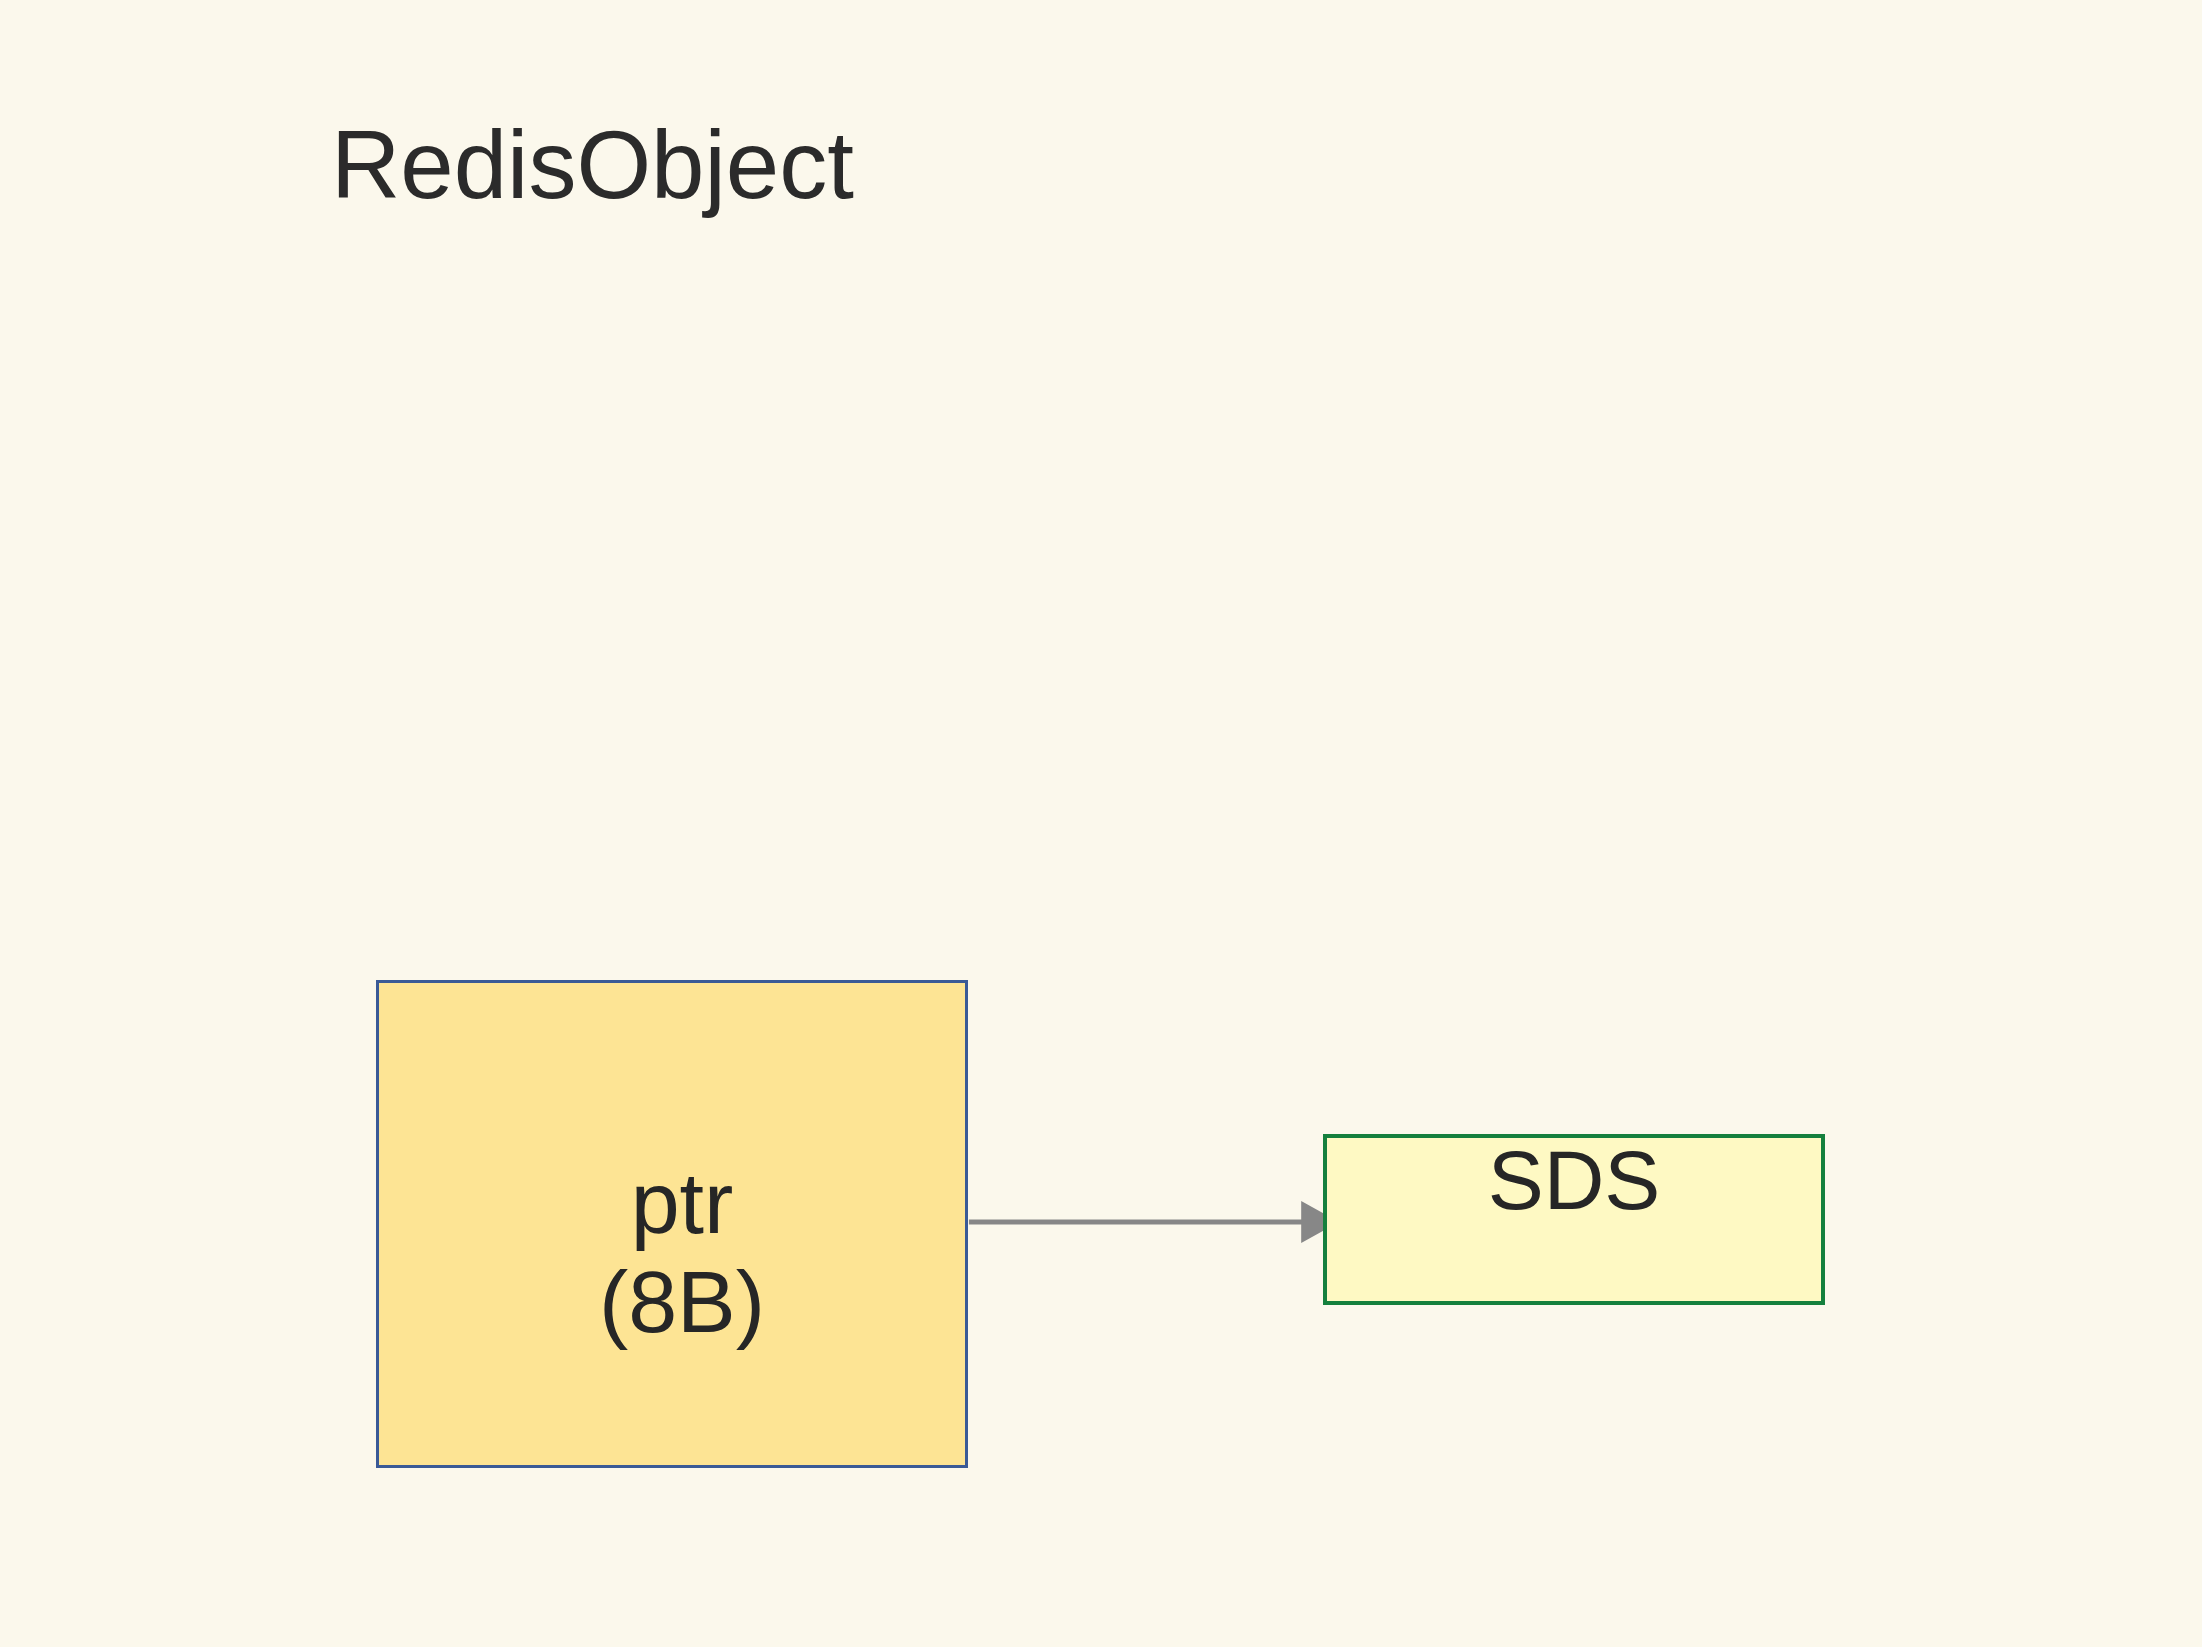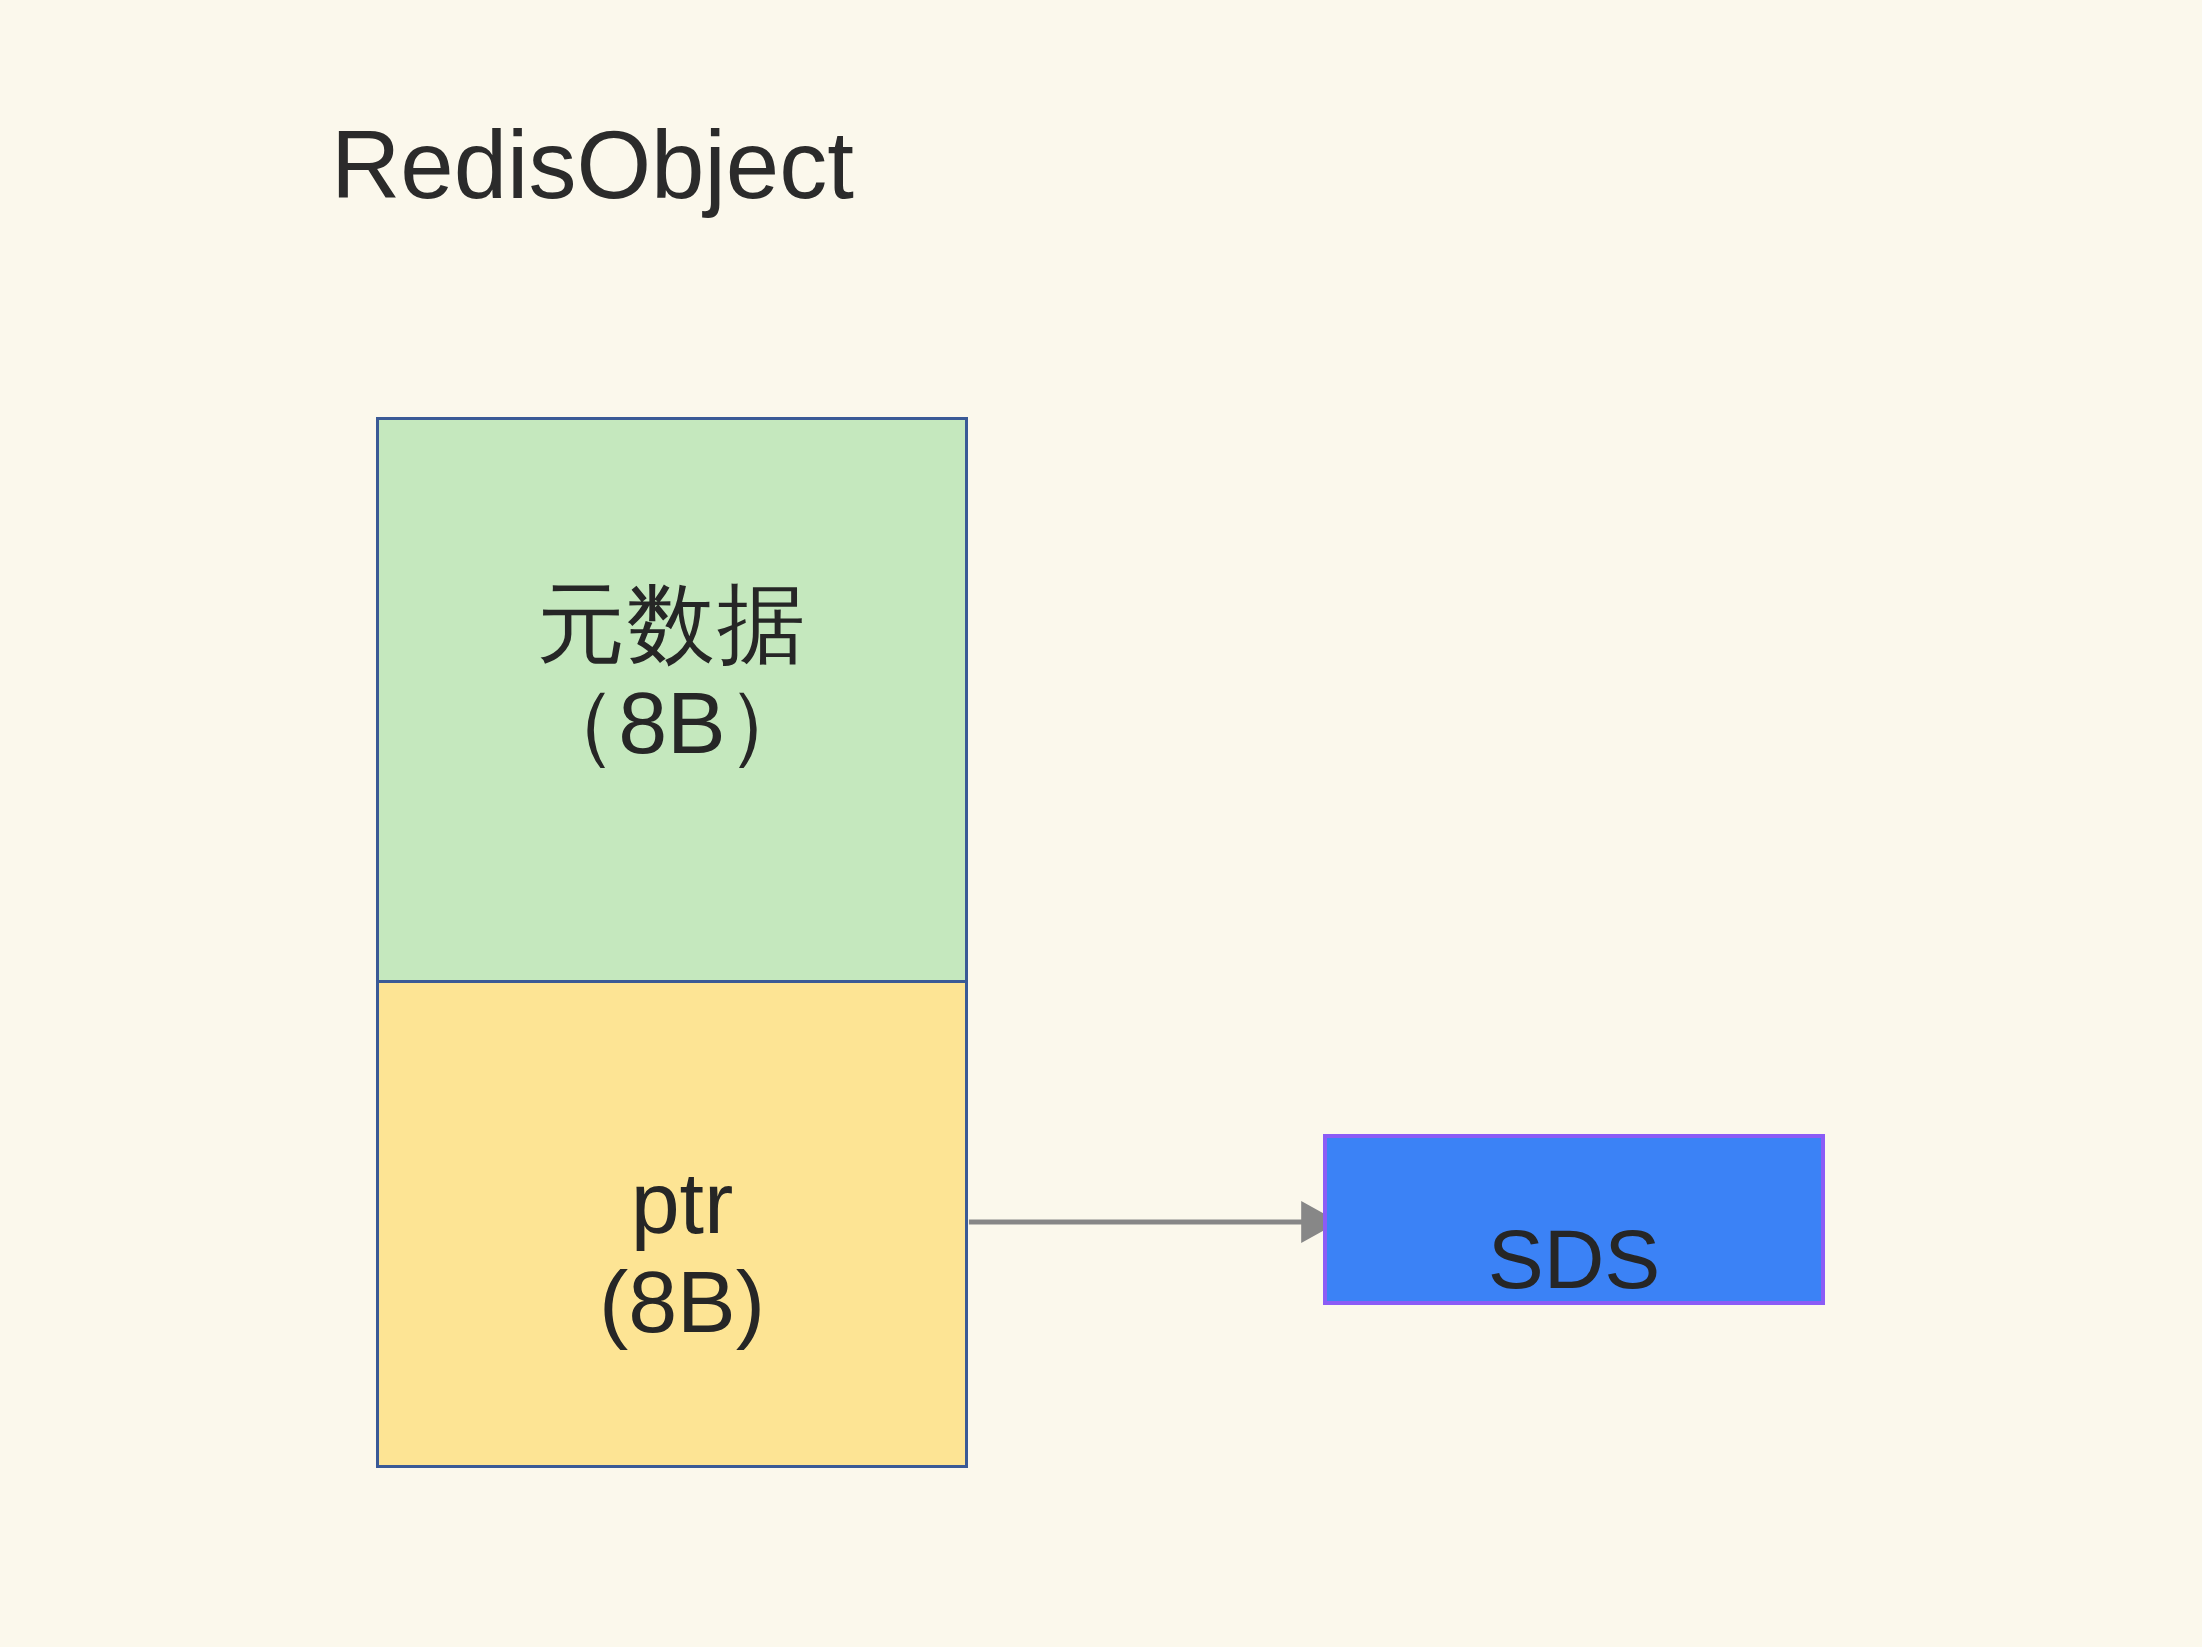--- a/index.html
+++ b/index.html
@@ -111,50 +111,44 @@
   }
 
   
   .sds-box {
     position: absolute;
     left: 1323px;
     top: 1134px;
     width: 502px;
     height: 171px;
     box-sizing: border-box;
-    background: #3b82f6;
-    border: 4px solid #8b5cf6;
+    background: #fef9c3;
+    border: 4px solid #15803d;
     display: flex;
-    align-items: flex-end;
+    align-items: flex-start;
     justify-content: center;
     color: #262626;
   }
 
   .sds-label {
     font-size: 84px;
     font-weight: 400;
     line-height: 1;
     white-space: nowrap;
   }
 </style>
 </head>
 <body>
 
 <div id="canvas">
 
   <div class="diagram-title">RedisObject</div>
 
   <div class="struct-stack">
 
-    <div class="struct-cell cell-metadata">
-      <div class="metadata-text">
-        <div class="cell-line cjk">元数据</div>
-        <div class="cell-line">（8B）</div>
-      </div>
-    </div>
 
     <div class="struct-cell cell-ptr">
       <div class="ptr-text">
         <div class="cell-line">ptr</div>
         <div class="cell-line">(8B)</div>
       </div>
     </div>
 
   </div>
 

